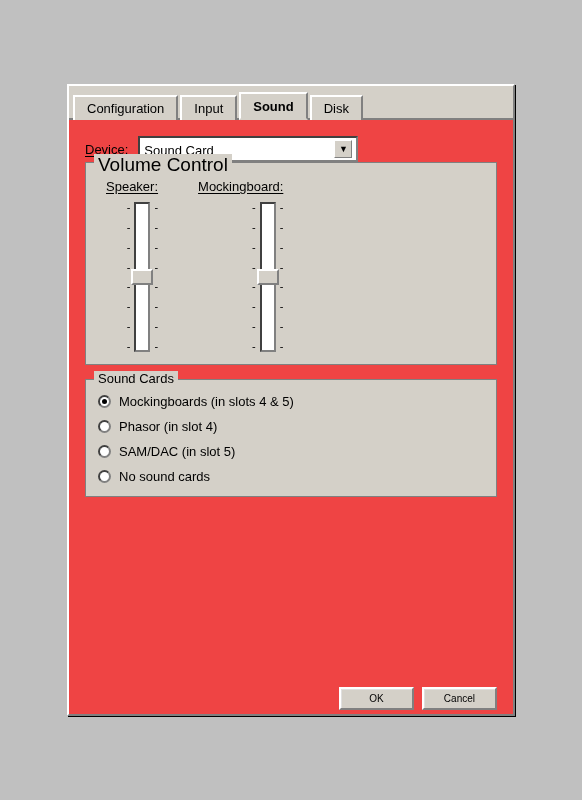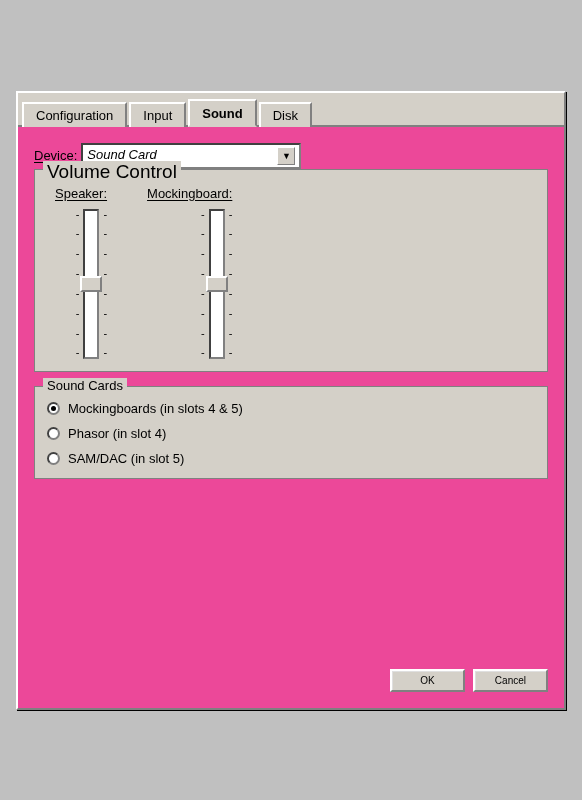--- a/index.html
+++ b/index.html
@@ -9,27 +9,26 @@
       font-family: "MS Sans Serif", Arial, sans-serif;
       font-size: 13px;
       display: flex;
       justify-content: center;
       align-items: center;
       width: 582px;
       height: 800px;
     }
 
     .dialog-window {
-      width: 550px;
-      background: #ec4899;
+      width: 448px;
+      background: #ef4444;
       border: 2px solid #808080;
       border-top-color: #ffffff;
       border-left-color: #ffffff;
       box-shadow: 1px 1px 0 #000;
-      padding-bottom: 12px;
     }
 
     
     .tab-bar {
       display: flex;
       align-items: flex-end;
       padding: 4px 4px 0 4px;
       background: #d4d0c8;
       border-bottom: 2px solid #808080;
       gap: 2px;
@@ -62,41 +61,40 @@
 
     
     .content {
       padding: 16px 16px 8px 16px;
     }
 
     
     .device-row {
       display: flex;
       align-items: center;
-      gap: 4px;
+      gap: 10px;
     }
 
     .device-label {
       text-decoration: underline;
       text-underline-offset: 2px;
     }
 
     .device-dropdown {
       display: flex;
-      align-items: flex-start;
+      align-items: flex-end;
       background: #ffffff;
       border: 2px solid #808080;
       border-top-color: #404040;
       border-left-color: #404040;
       padding: 2px 4px;
       width: 220px;
       cursor: pointer;
       font-family: "MS Sans Serif", Arial, sans-serif;
       font-size: 13px;
-      font-style: italic;
     }
 
     .device-dropdown-text {
       flex: 1;
     }
 
     .dropdown-arrow {
       width: 18px;
       height: 18px;
       background: #d4d0c8;
@@ -392,20 +390,24 @@
       <div class="radio-option">
         <div class="radio-btn"></div>
         <span class="radio-label">Phasor (in slot 4)</span>
       </div>
 
       <div class="radio-option">
         <div class="radio-btn"></div>
         <span class="radio-label">SAM/DAC (in slot 5)</span>
       </div>
 
+      <div class="radio-option">
+        <div class="radio-btn"></div>
+        <span class="radio-label">No sound cards</span>
+      </div>
 
     </div>
 
     <div class="empty-space"></div>
 
   </div>
 
   <div class="button-row">
     <button class="btn">OK</button>
     <button class="btn">Cancel</button>

